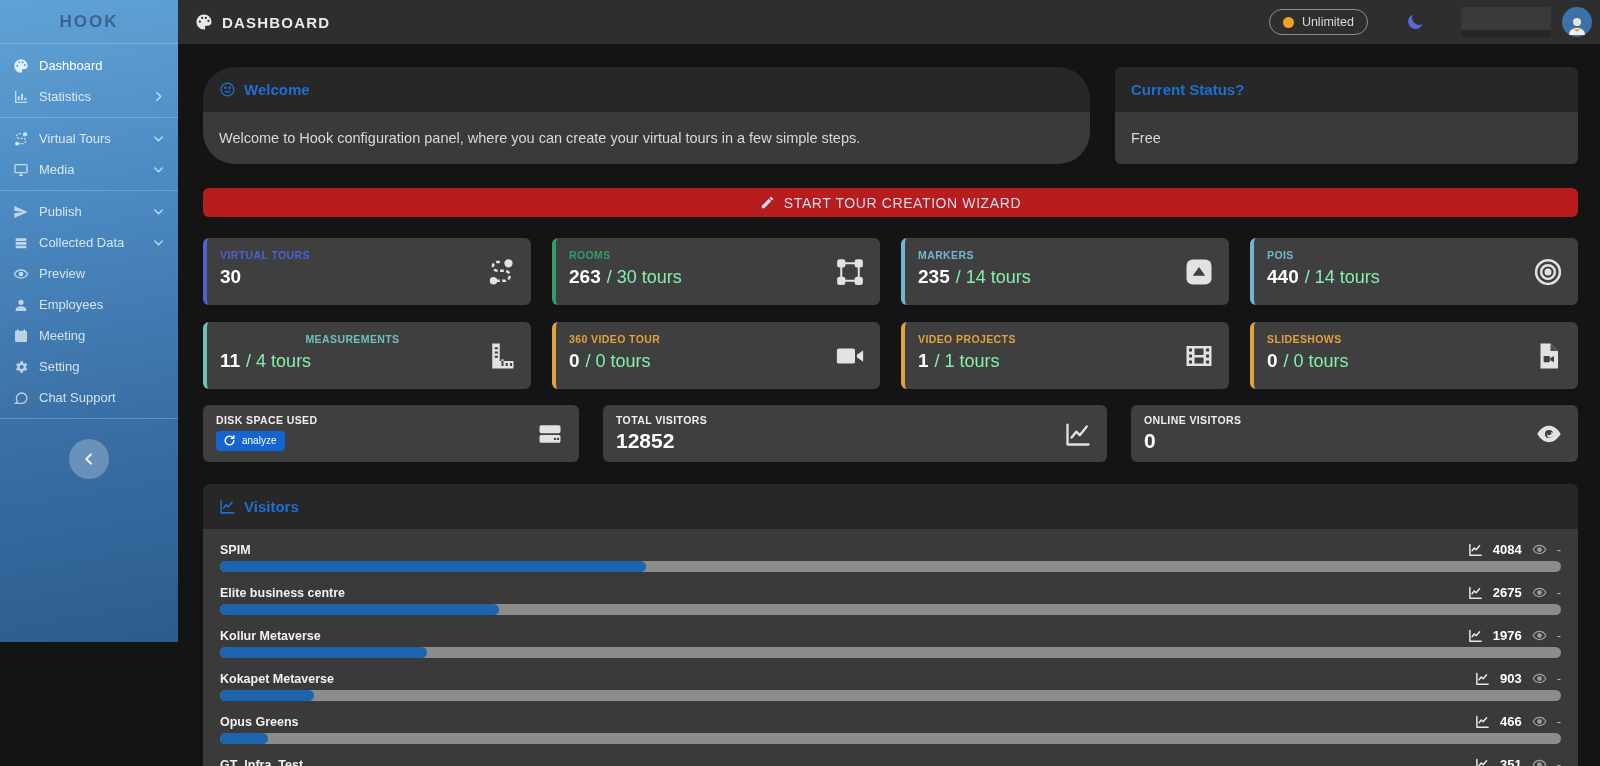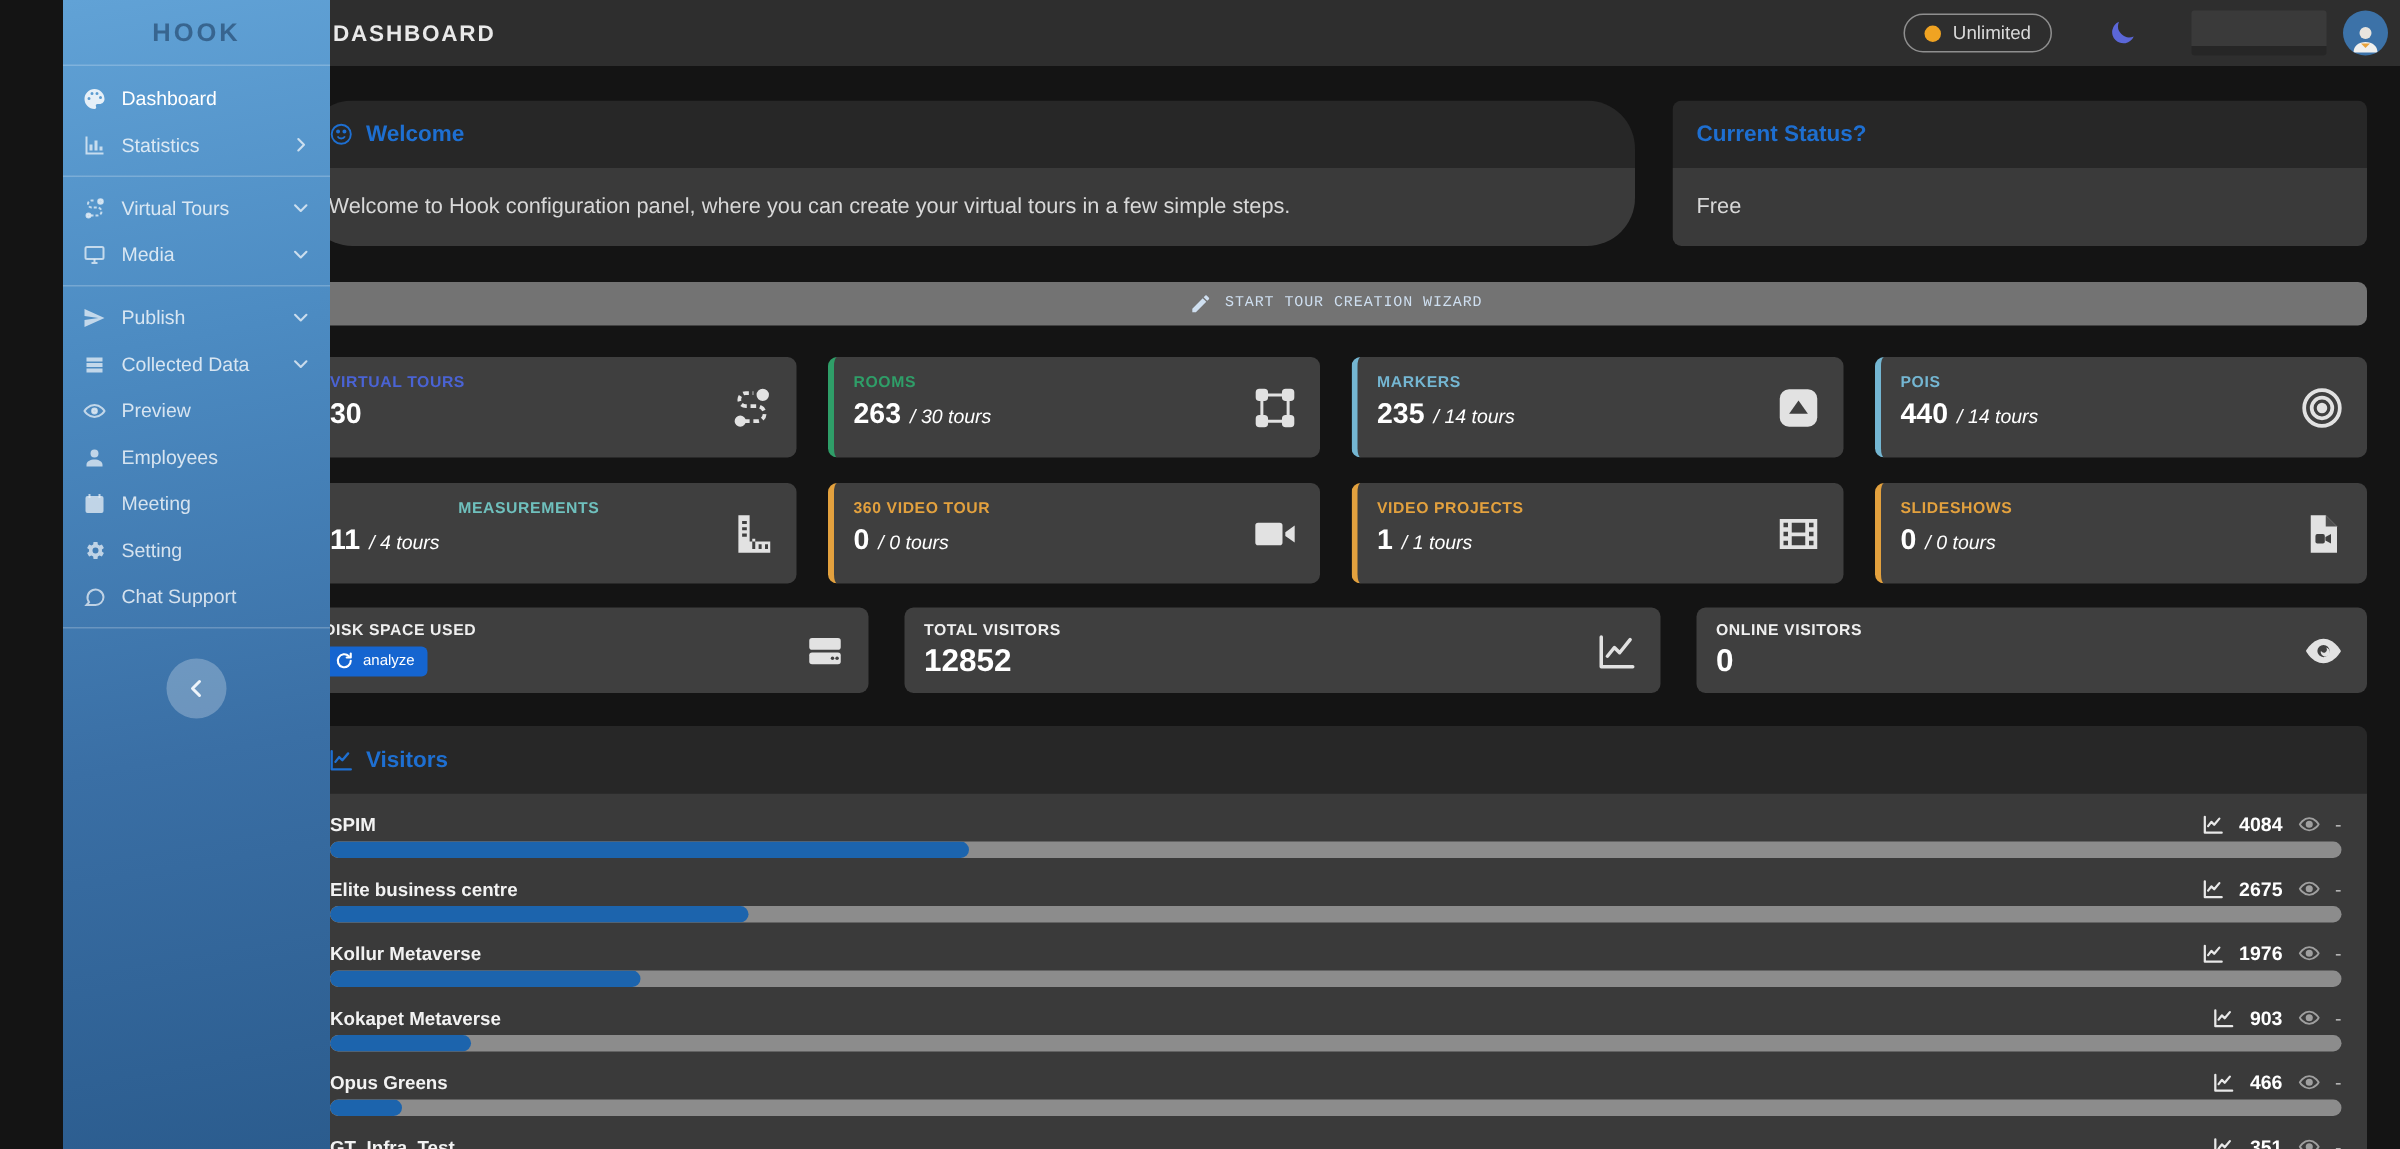--- a/index.html
+++ b/index.html
@@ -1,22 +1,22 @@
 <!DOCTYPE html>
 <html><head>
 <meta charset="utf-8">
 <style>
   * { margin:0; padding:0; box-sizing:border-box; }
   html,body { width:1600px; height:766px; overflow:hidden; }
   body { background:#141414; font-family:"Liberation Sans",sans-serif; position:relative; }
   svg { display:block; }
 
   
-  .sidebar { position:absolute; left:0; top:0; width:178px; height:766px;
-    background:linear-gradient(170deg,#61a2d6 0%,#4c8bc2 30%,#3a6fa5 65%,#2b5c8e 100%); z-index:3;margin-left:42px; }
+  .sidebar { position:absolute; left:0; top:0; width:178px; height:642px;
+    background:linear-gradient(170deg,#61a2d6 0%,#4c8bc2 30%,#3a6fa5 65%,#2b5c8e 100%); z-index:3; }
   .logo { height:44px; display:flex; align-items:center; justify-content:center;
     font-size:17px; font-weight:bold; letter-spacing:2px; color:rgba(24,52,88,0.55);
     border-bottom:1px solid rgba(255,255,255,0.22); }
   .menu { padding-top:6px; }
   .menu-item { height:31px; display:flex; align-items:center; gap:10px; padding:0 13px;
     color:rgba(255,255,255,0.78); font-size:13px; cursor:pointer; }
   .menu-item.active { color:#ffffff; }
   .menu-item .mi-icon { width:16px; height:16px; flex:0 0 16px; opacity:.85; }
   .menu-item .chev { margin-left:auto; width:13px; height:13px; opacity:.9; }
   .menu-divider { border-top:1px solid rgba(255,255,255,0.22); margin:5px 0; }
@@ -45,33 +45,33 @@
     padding:23px 22px 0 25px; overflow:hidden; }
   .row-top { display:flex; gap:25px; }
   .card { border-radius:6px; overflow:hidden; }
   .card-header { background:#272727; padding:14px 16px; font-size:15px; font-weight:600;
     color:#1e6fd1; display:flex; align-items:center; gap:8px; }
   .card-header .h-icon { width:17px; height:17px; }
   .card-body { background:#3a3a3a; padding:18px 16px; color:#d8d8d8; font-size:14.5px; }
   .welcome-card { width:887px;border-radius:32px; }
   .status-card { flex:1; }
 
-  .wizard-btn { margin-top:24px; width:100%; height:29px; background:#737373; border:none;
-    border-radius:6px; color:#cfdff0; font-size:10px; letter-spacing:.6px; font-weight:500;
+  .wizard-btn { margin-top:24px; width:100%; height:29px; background:#b91c1c; border:none;
+    border-radius:6px; color:#cfdff0; font-size:14px; letter-spacing:.6px; font-weight:500;
     display:flex; align-items:center; justify-content:center; gap:9px; cursor:pointer;
-    font-family:Liberation Mono, monospace; }
+    font-family:Liberation Sans, sans-serif; }
   .wizard-btn .w-icon { width:15px; height:15px; }
 
   .stats-grid { margin-top:21px; display:grid; grid-template-columns:repeat(4,1fr); gap:17px 21px; }
   .stat-card { background:#3f3f3f; border-radius:6px; border-left:4px solid #888; height:67px;
     padding:11px 46px 10px 13px; position:relative; }
   .stat-label { font-size:10.5px; font-weight:bold; letter-spacing:.4px; margin-bottom:5px; }
   .stat-value-row { display:flex; align-items:baseline; gap:6px; }
   .stat-value { color:#ffffff; font-size:19px; font-weight:bold; }
-  .stat-suffix { color:#ffffff; font-size:13px;font-style:italic; }
+  .stat-suffix { color:#86efac; font-size:18px; }
   .stat-icon { position:absolute; right:15px; top:50%; transform:translateY(-50%);
     width:30px; height:30px; color:#e2e2e2; }
 
   .row-info { margin-top:16px; display:flex; gap:24px; }
   .info-card { background:#3f3f3f; border-radius:6px; height:57px; padding:9px 46px 8px 13px; position:relative; }
   .info-disk { width:376px; } .info-total { width:504px; } .info-online { flex:1; }
   .info-label { color:#efefef; font-size:10.5px; font-weight:bold; letter-spacing:.4px; }
   .info-value { color:#ffffff; font-size:21px; font-weight:bold; margin-top:3px; }
   .analyze-btn { margin-top:5px; background:#1565d0; color:#fff; border:none; border-radius:4px;
     font-size:10px; padding:3px 9px 4px 7px; display:inline-flex; align-items:center; gap:6px;

